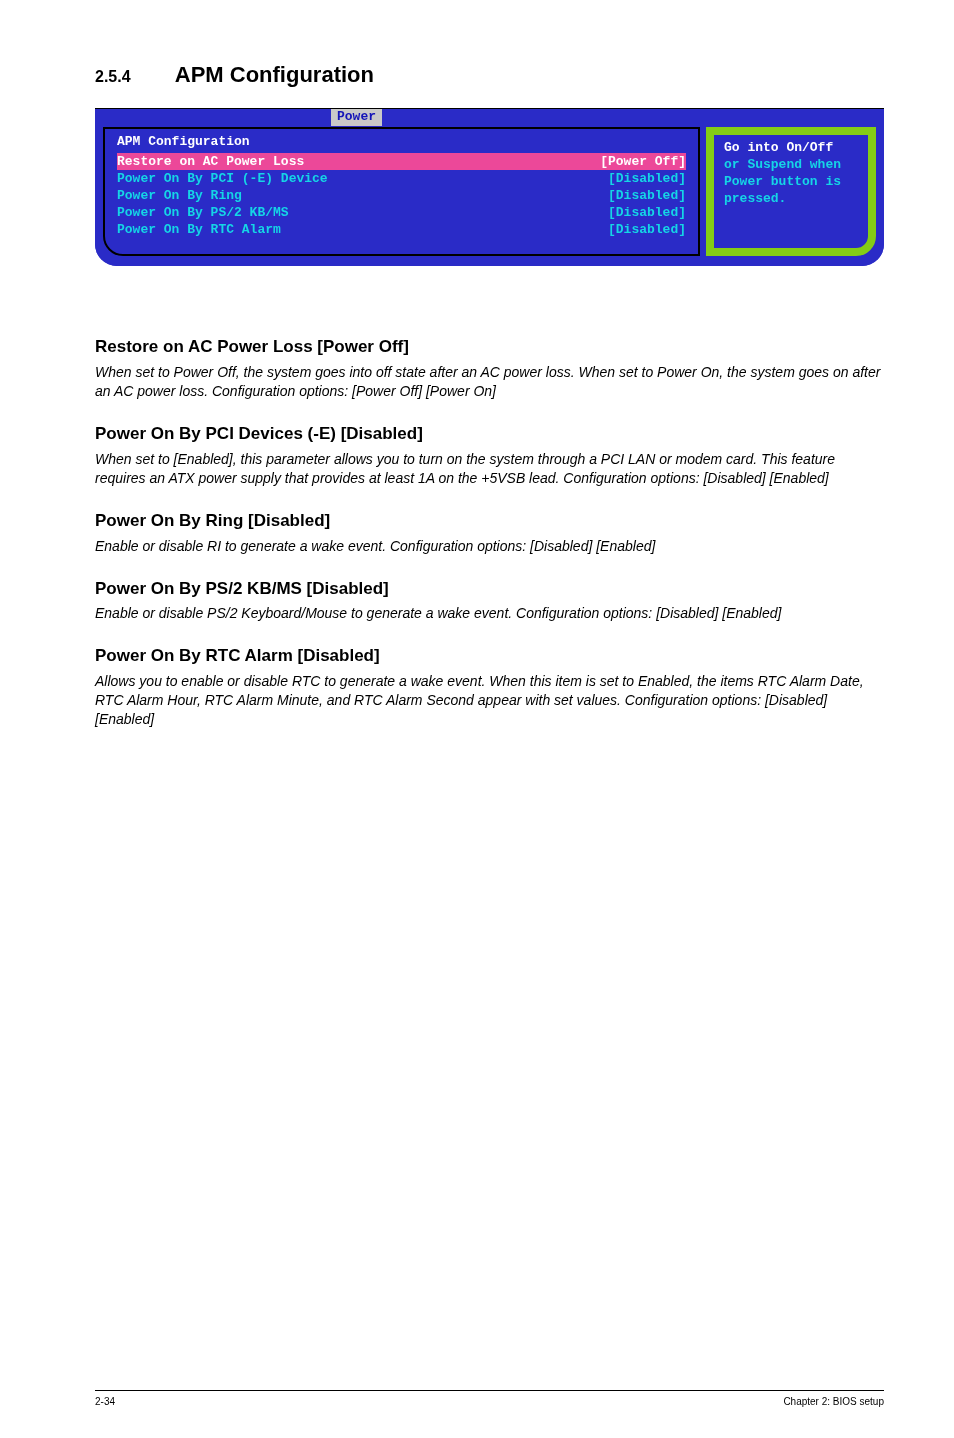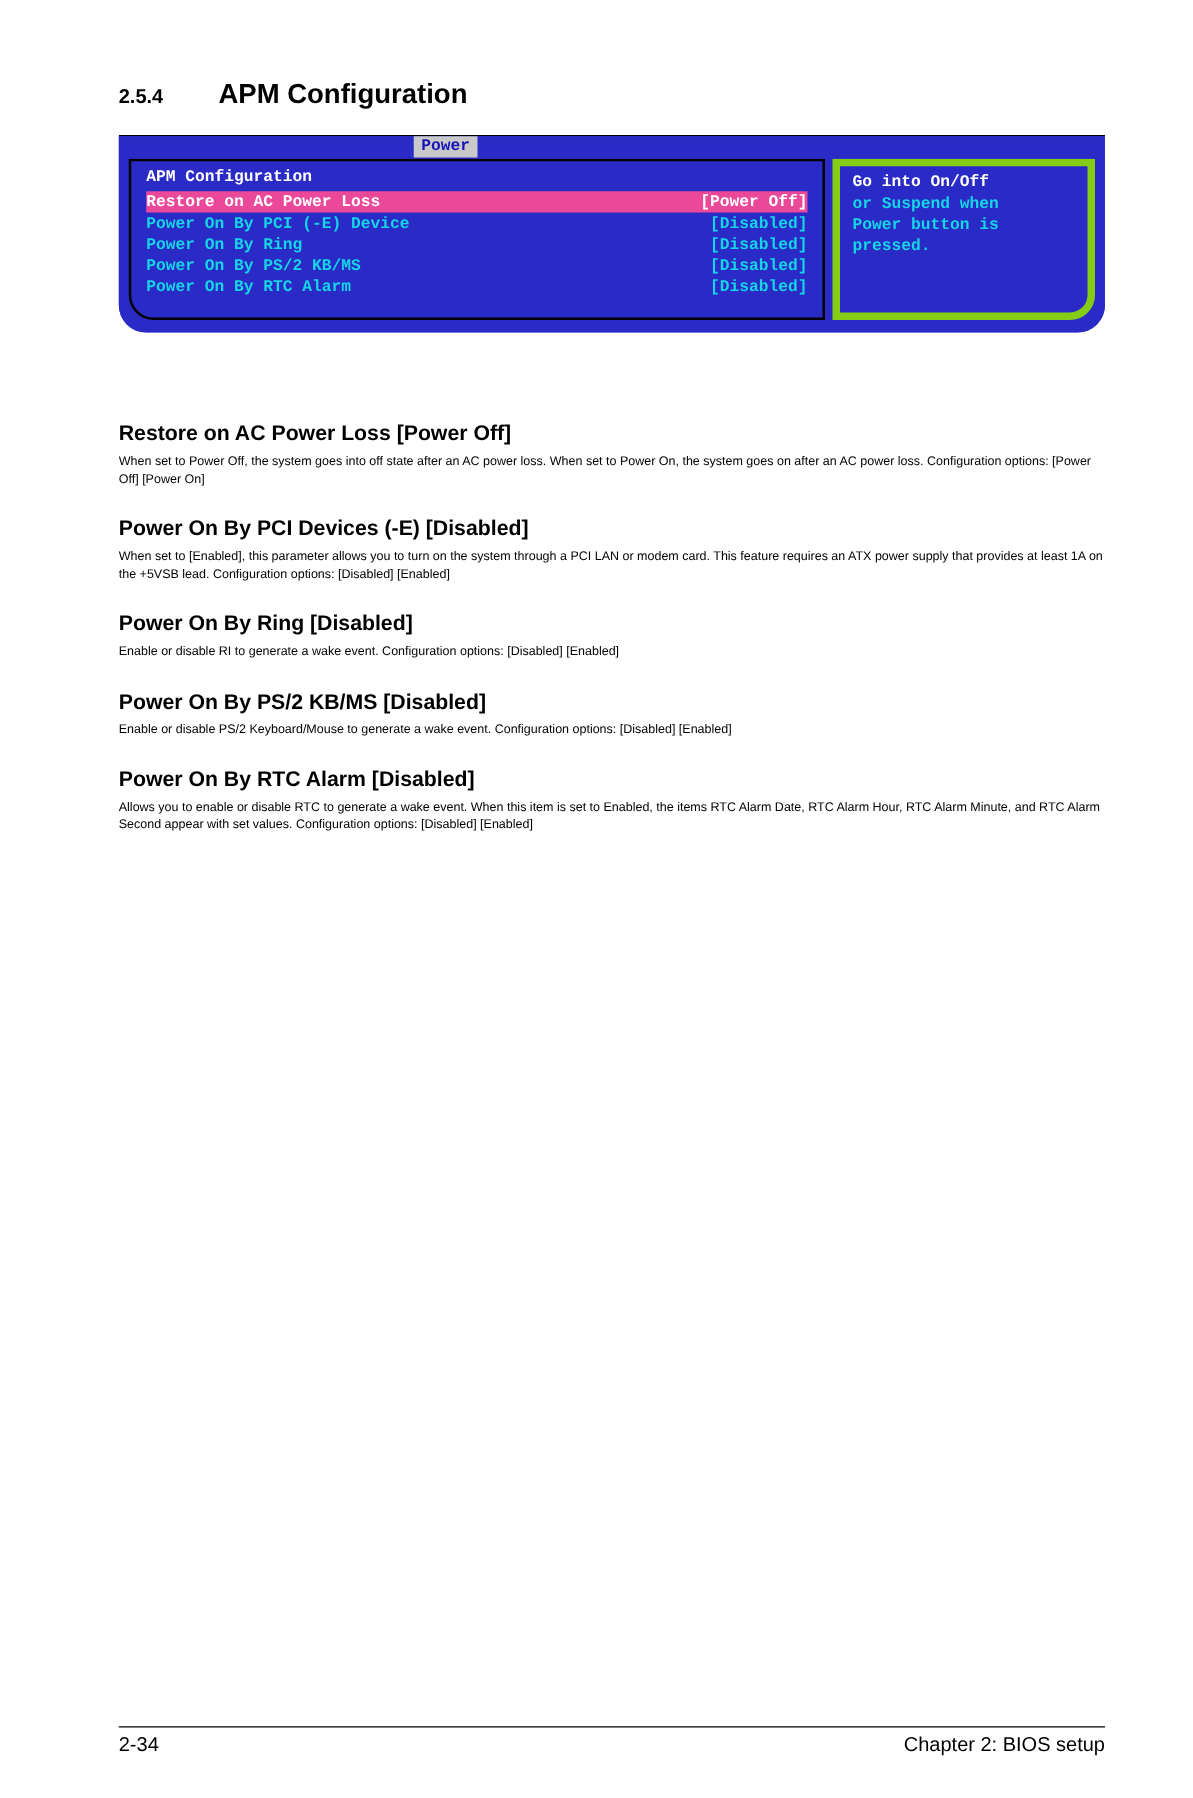--- a/index.html
+++ b/index.html
@@ -78,23 +78,23 @@
   }
   .bios-left {
     flex: 1;
     background: #2a2bc7;
     border: 2px solid #000;
     border-radius: 0 0 0 20px;
     padding: 4px 12px 16px 12px;
     margin-right: 6px;
   }
   .bios-right {
-    width: 210px;
-    background: #2a2bc7;
-    border: 6px solid #84cc16;
+    width: 170px;
+    background: #2a2bc7;
+    border: 8px solid #84cc16;
     border-radius: 0 0 20px 0;
     padding: 4px 10px 16px 10px;
   }
   .bios-section-head {
     color: #fff;
     margin-bottom: 3px;
   }
   .bios-highlight {
     background: #ec4899;
     color: #fff;
@@ -124,33 +124,34 @@
   .bios-help .white { color: #fff; }
 
   
   h3.sub {
     font-size: 17px;
     font-weight: bold;
     margin-top: 22px;
     margin-bottom: 4px;
   }
   p.body {
-    font-size: 10px;
+    font-size: 14px;
     line-height: 1.35;
     margin-bottom: 4px;
+    font-style: italic;
   }
 
   .footer {
     position: absolute;
     bottom: 30px;
     left: 95px;
     right: 70px;
     border-top: 1px solid #000;
     padding-top: 4px;
-    font-size: 16px;
+    font-size: 10px;
     display: flex;
     justify-content: space-between;
   }
 </style>
 </head>
 <body>
 
 <div class="page">
 
   <div class="heading-row">

